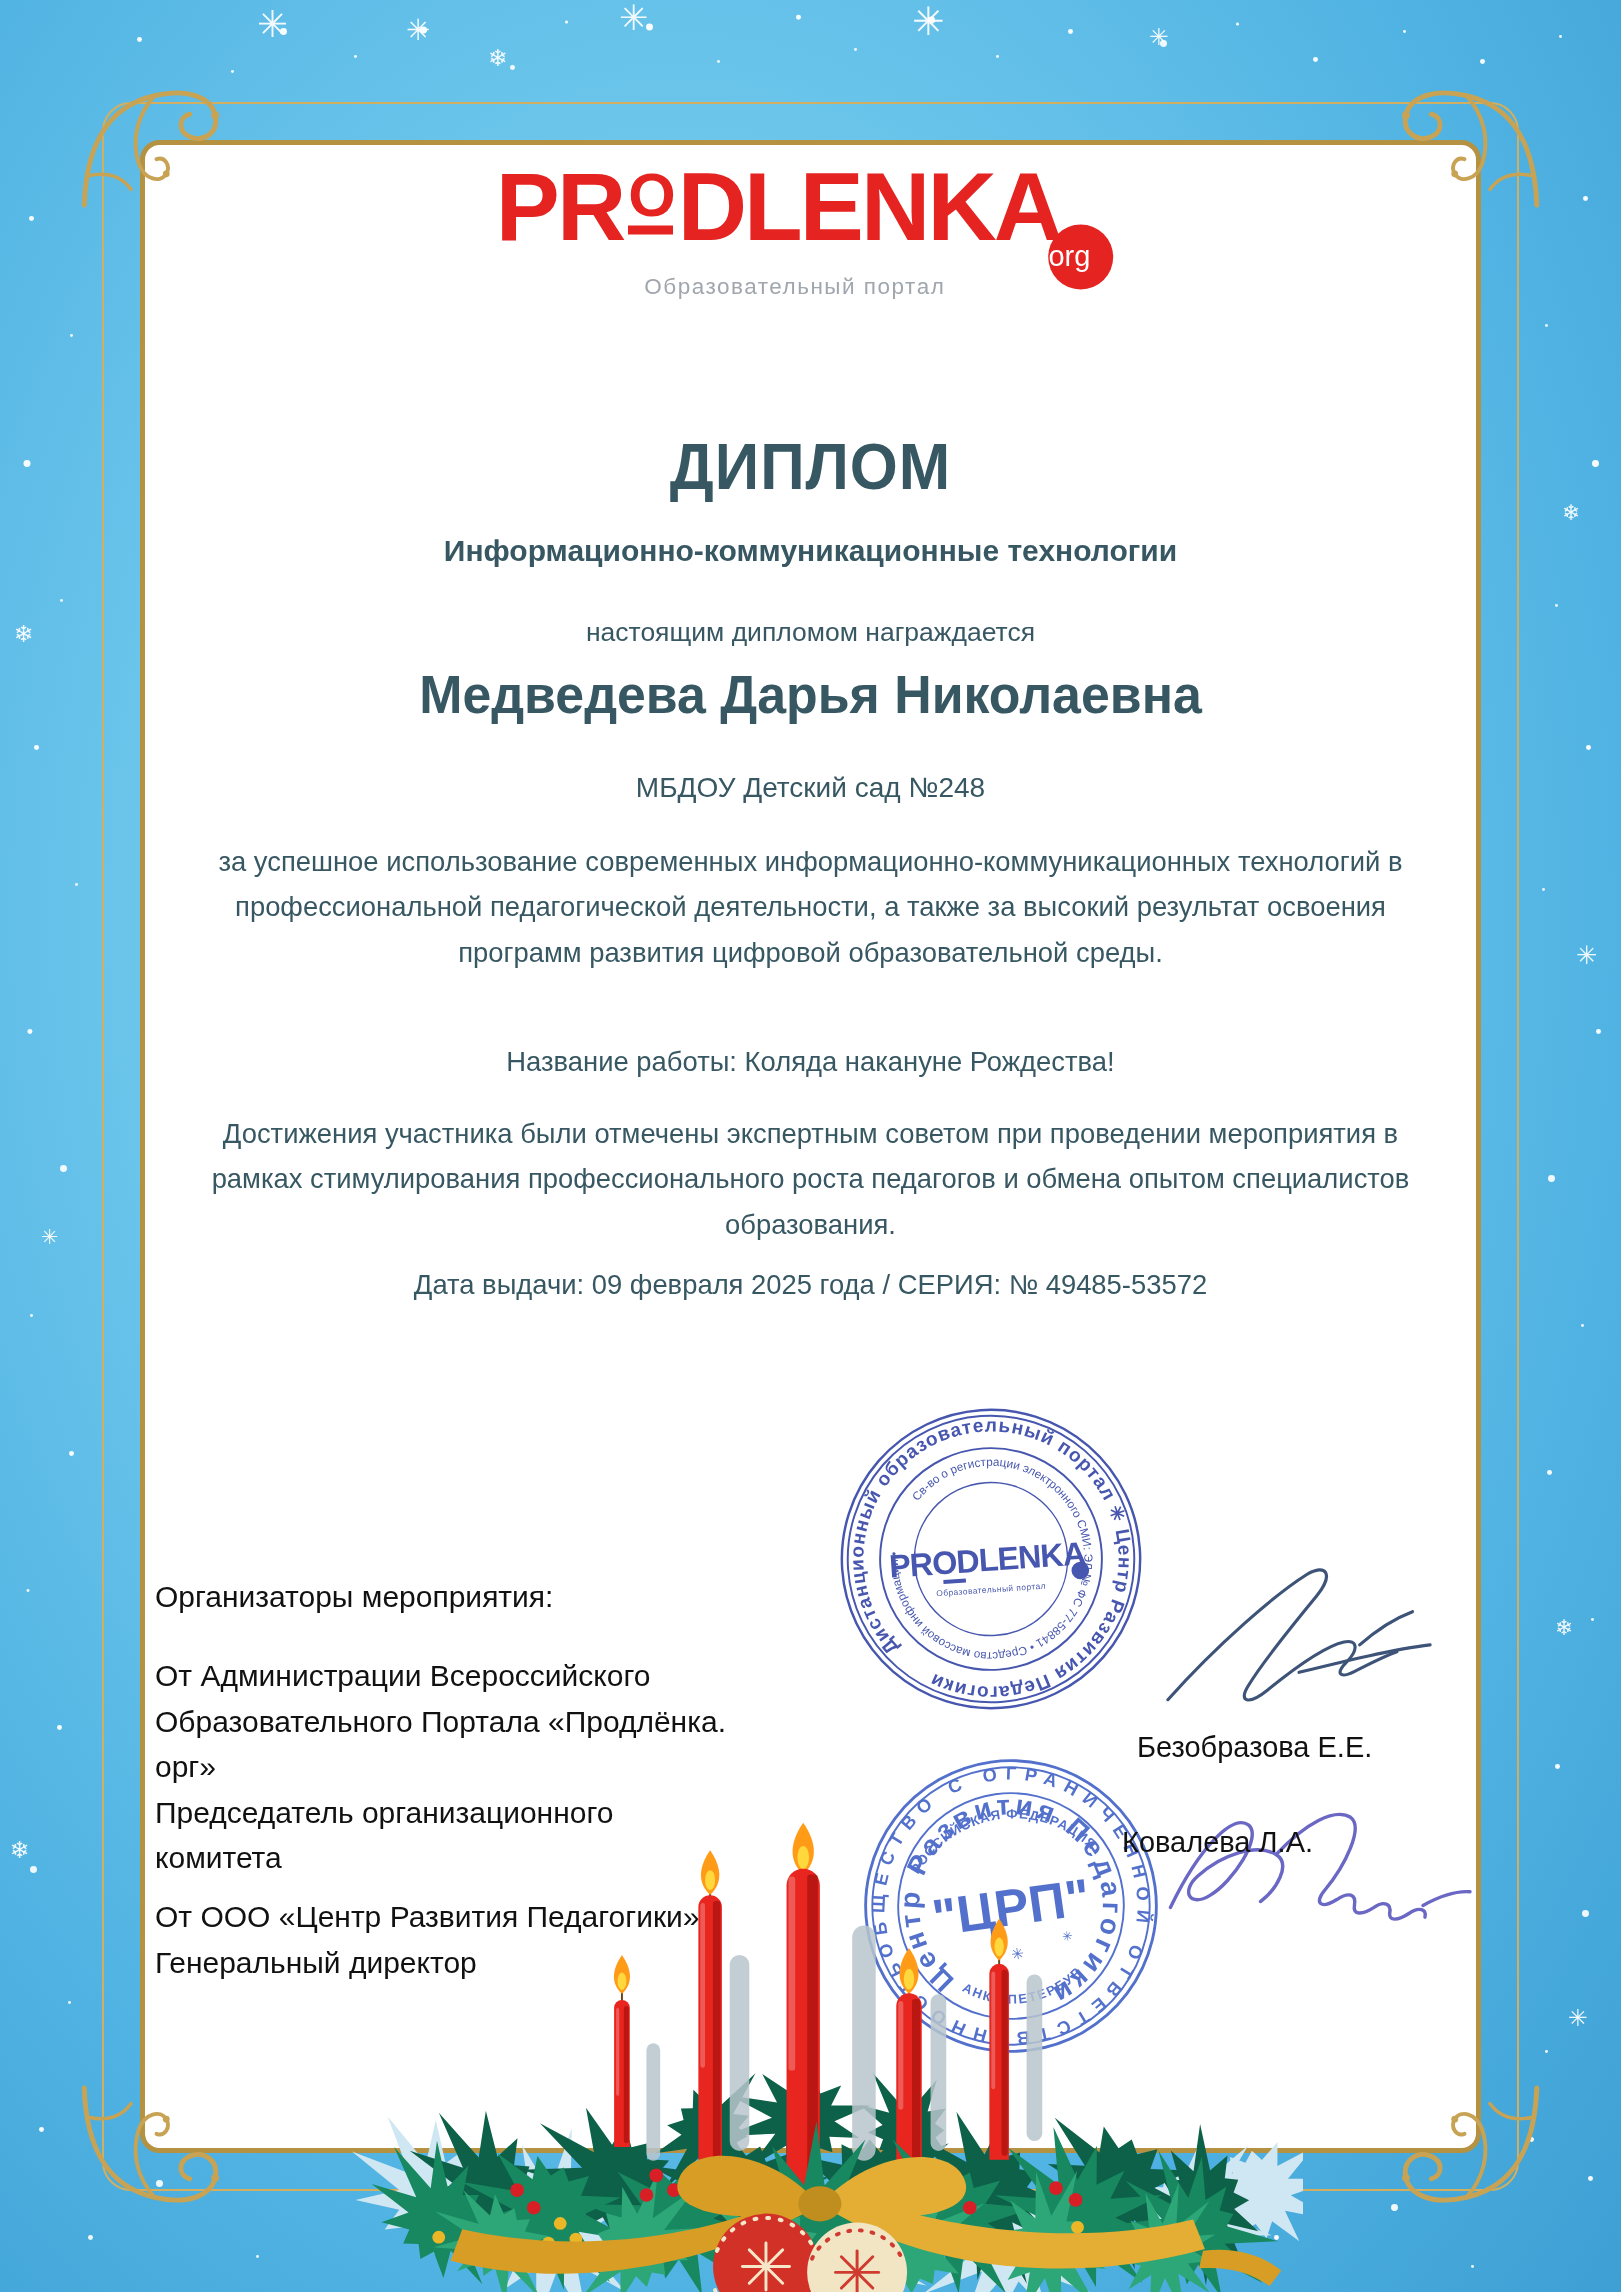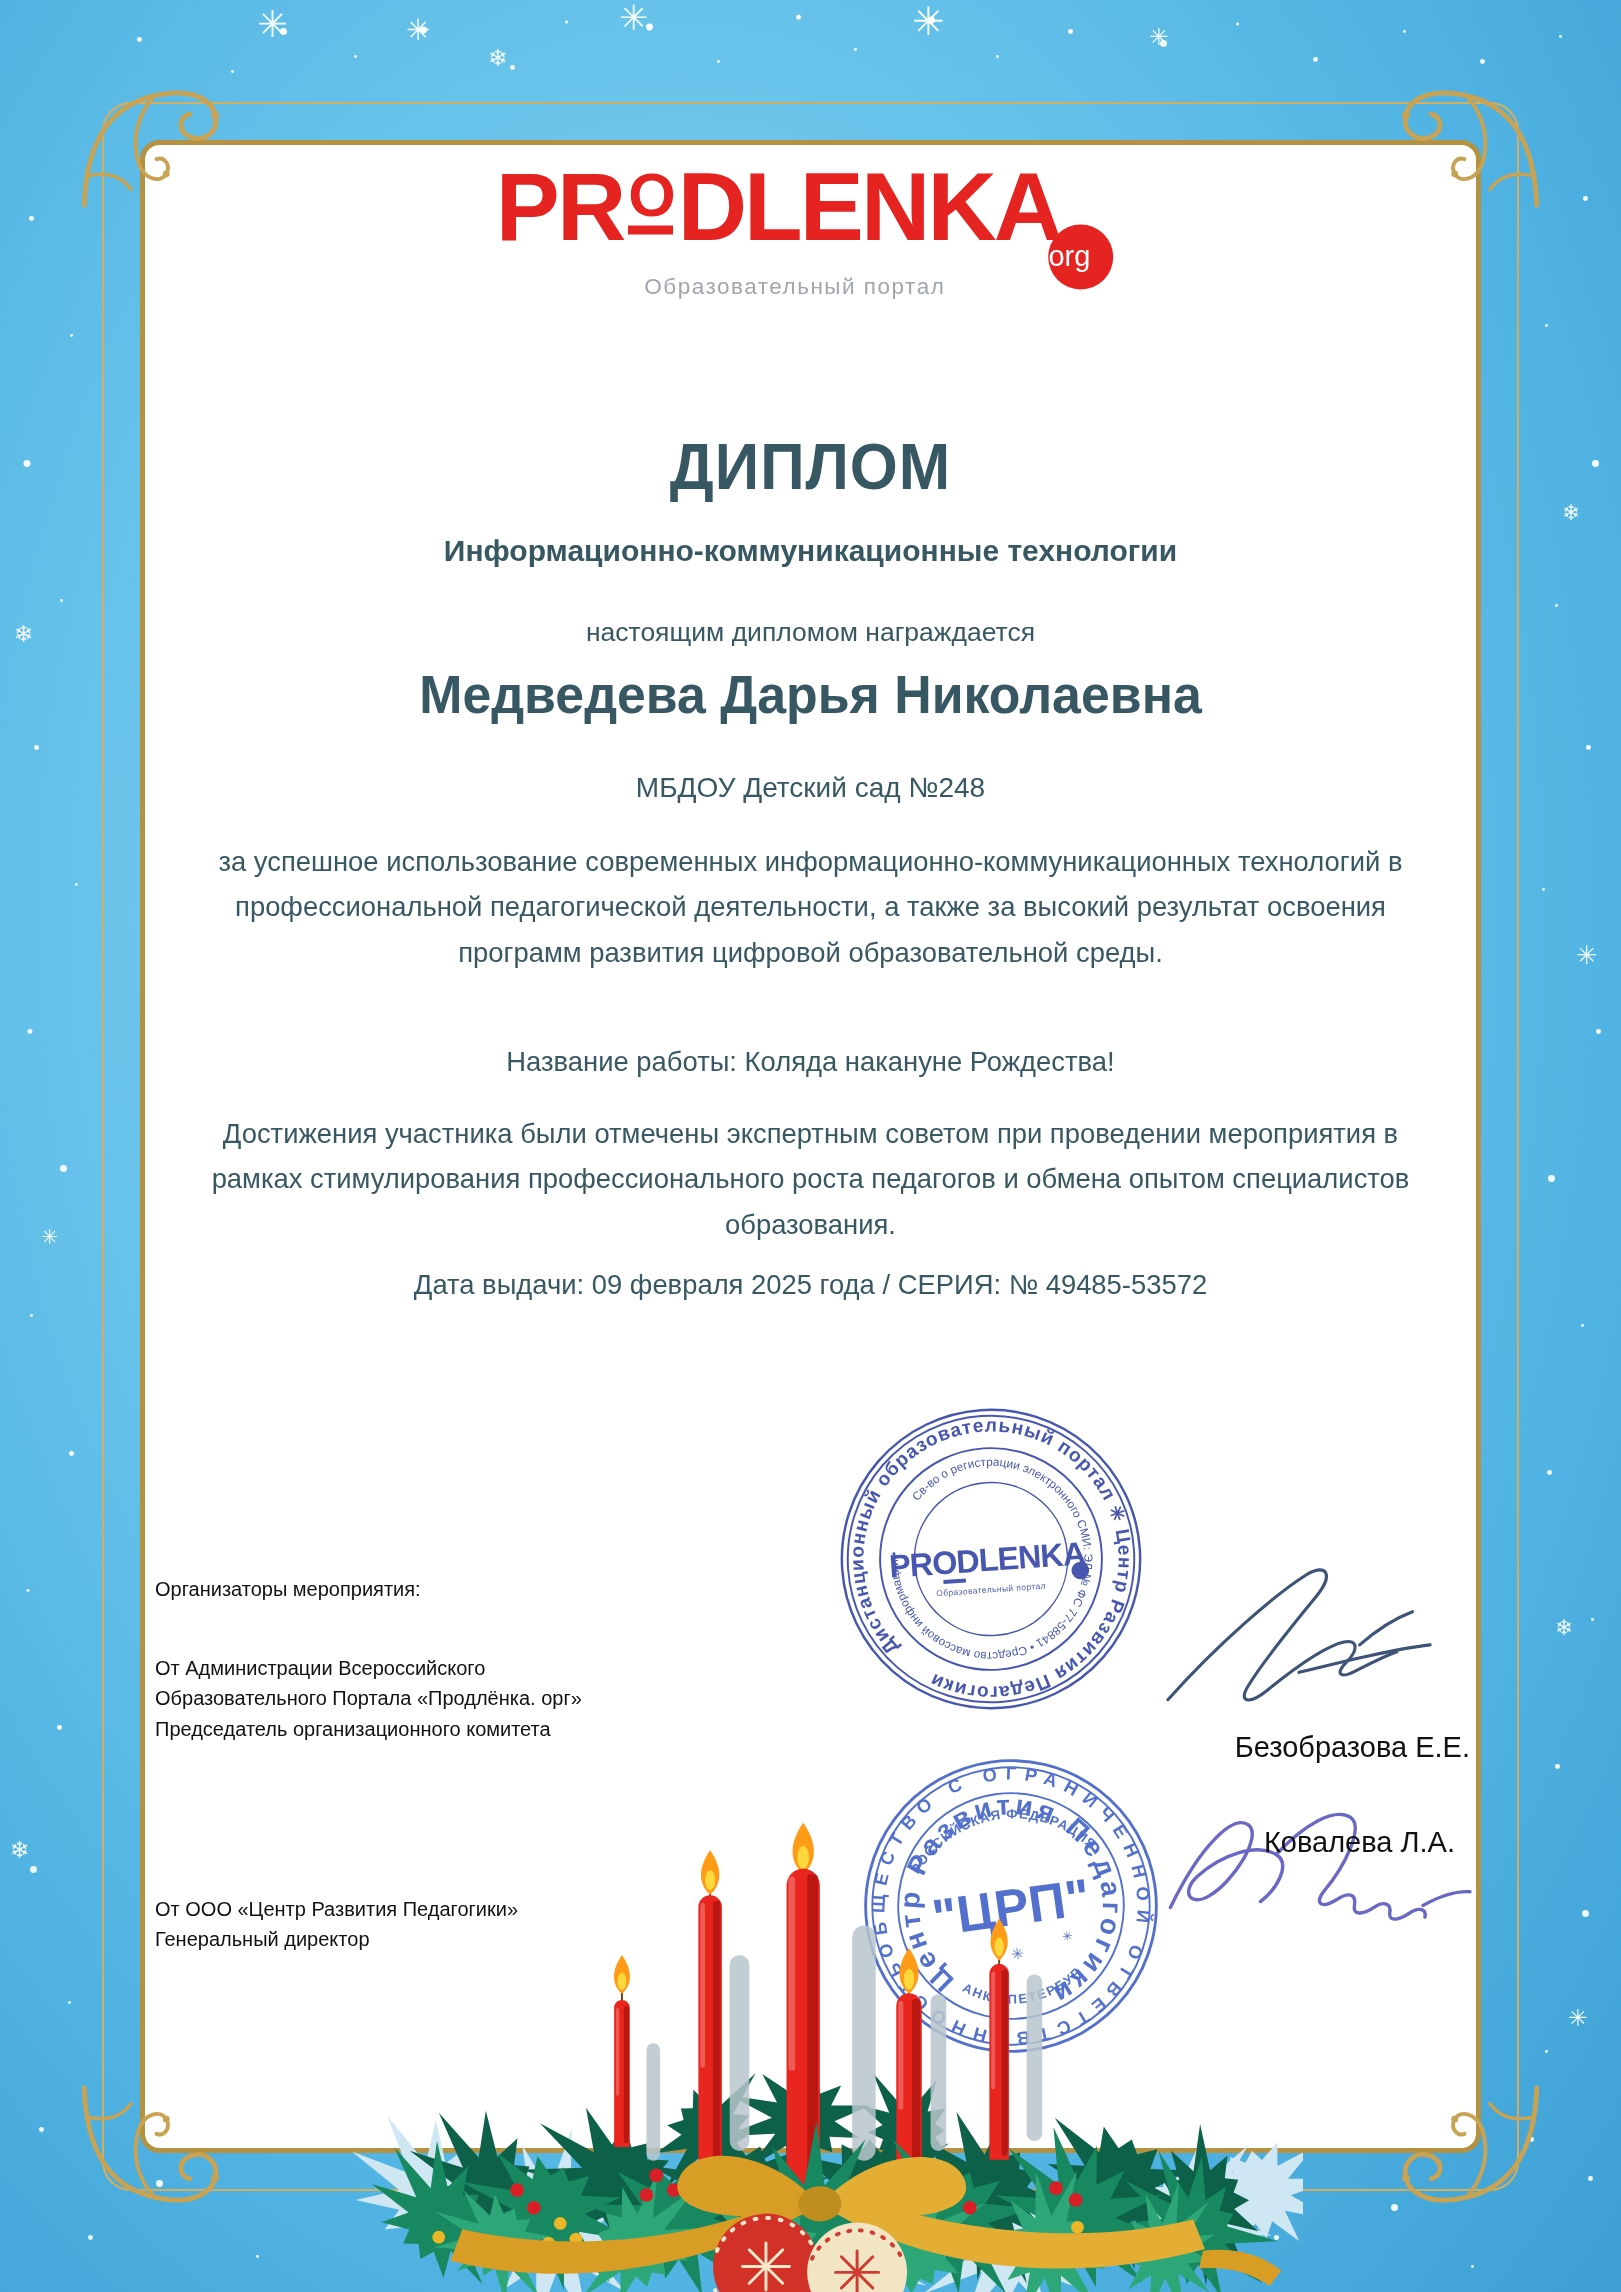--- a/index.html
+++ b/index.html
@@ -44,23 +44,23 @@
     font-size:29px;font-weight:400;text-align:left;line-height:63px;letter-spacing:0;
     vertical-align:baseline;transform:translate(-11.8px,25.5px);}
   .tagline{margin-top:9.8px;font-size:22.5px;letter-spacing:1.5px;color:#a0a6ad;transform:translateX(-15.7px);}
   .title{top:429px;font-size:65px;font-weight:700;letter-spacing:1px;transform:scaleX(.95);}
   .category{top:534px;font-size:30px;font-weight:700;}
   .award{top:617px;font-size:26.5px;text-align:center;}
   .recipient{top:663px;font-size:54px;font-weight:700;transform:scaleX(.96);}
   .institution{top:772px;font-size:28px;}
   .body-par{font-size:27.4px;line-height:1.66;left:176px;right:176px;}
   .b1{top:839px;} .work{top:1039px;} .b2{top:1111px;} .issue{top:1262px;}
-  .leftcol{position:absolute;left:155px;width:578px;text-align:left;color:#111111;font-size:20px;line-height:1.52;}
+  .leftcol{position:absolute;left:155px;width:578px;text-align:left;color:#111111;font-size:30px;line-height:1.52;}
   .lc-head{top:1574px;} .lc-role1{top:1653px;white-space:pre-line;} .lc-role2{top:1894px;white-space:pre-line;}
-  .signer{position:absolute;width:333px;text-align:right;color:#111111;font-size:29px;}
+  .signer{position:absolute;width:333px;text-align:left;color:#111111;font-size:29px;}
   .signer1{left:1137px;top:1731px;} .signer2{left:1122px;top:1826px;}
   .stamp{position:absolute;opacity:.88;}
   .stamp1{left:834px;top:1402px;width:314px;height:314px;transform:rotate(-4deg);}
   .stamp2{left:858px;top:1753px;width:306px;height:306px;transform:rotate(-8deg);}
   .sig{position:absolute;}
   .sig1{left:1152px;top:1551px;width:294px;height:181px;}
   .sig2{left:1137px;top:1786px;width:338px;height:186px;}
   .decoration{position:absolute;left:323px;top:1808px;width:980px;height:484px;}
 </style>
 </head>

